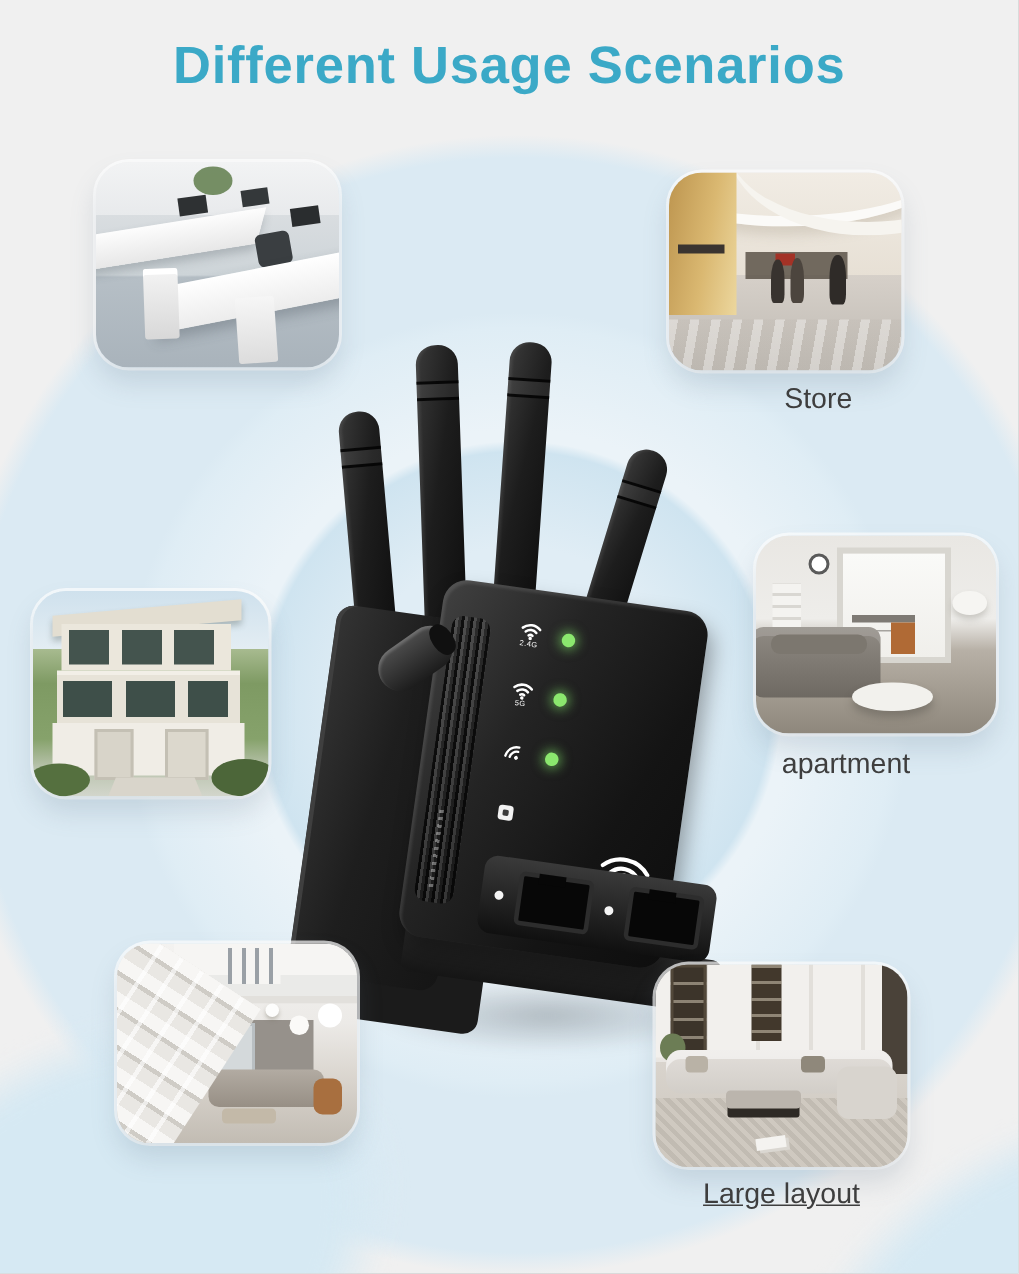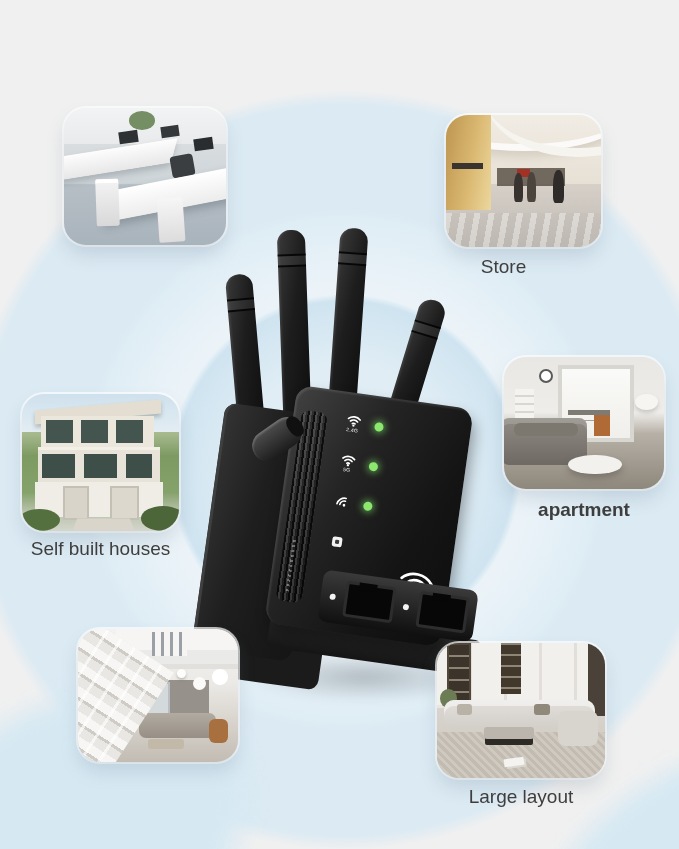--- a/index.html
+++ b/index.html
@@ -27,29 +27,29 @@
   
   .card{position:absolute;border-radius:22px;overflow:hidden;z-index:10;
     box-shadow:0 10px 18px rgba(100,120,140,.20),0 0 0 2px rgba(255,255,255,.7);}
   .card .ph{position:absolute;inset:0;}
   .card .shape{position:absolute;}
   .lbl{position:absolute;z-index:11;text-align:center;font-size:19px;color:#3E3E3E;}
 
   .card-office{left:64px;top:108px;width:162px;height:137px;}
   .lbl-office{left:64px;top:254px;width:162px;}
   .card-store{left:446px;top:115px;width:155px;height:132px;}
-  .lbl-store{left:426px;top:256px;width:155px;}
+  .lbl-store{left:468px;top:256px;width:155px;}
   .card-self{left:22px;top:394px;width:157px;height:137px;}
   .lbl-self{left:2px;top:538px;width:197px;}
   .card-apart{left:504px;top:357px;width:160px;height:132px;}
-  .lbl-apart{left:504px;top:499px;width:160px;font-weight:bold;}
+  .lbl-apart{left:484px;top:499px;width:160px;}
   .card-duplex{left:78px;top:629px;width:160px;height:133px;}
   .lbl-duplex{left:68px;top:770px;width:180px;}
   .card-large{left:437px;top:643px;width:168px;height:135px;}
-  .lbl-large{left:437px;top:786px;width:168px;}
+  .lbl-large{left:437px;top:786px;width:168px;text-decoration:underline;}
 
   
   .sc-office{background:linear-gradient(180deg,#f2f3f4 0%,#e8eaec 26%,#d9dde0 26%,#cdd4d8 55%,#b6bfc6 56%,#a9b3bb 100%);}
   .of-plant{left:40%;top:2%;width:16%;height:14%;border-radius:50%;background:#5f7d4b;opacity:.85;}
   .of-desk1{left:-12%;top:30%;width:80%;height:17%;background:linear-gradient(#fdfdfd,#e7e7e7);
     transform:rotate(-9deg) skewX(-24deg);box-shadow:0 4px 6px rgba(60,70,80,.25);}
   .of-desk2{left:26%;top:50%;width:95%;height:22%;background:linear-gradient(#ffffff,#ececec);
     transform:rotate(-11deg) skewX(-22deg);box-shadow:0 5px 8px rgba(60,70,80,.3);}
   .of-draw1{left:20%;top:52%;width:14%;height:34%;background:linear-gradient(#f4f4f4,#d8d8d8);
     transform:rotate(-2deg);border-radius:2px;box-shadow:inset 0 4px 0 #fff;}
@@ -186,20 +186,21 @@
   .hinge{left:250px;top:424px;width:54px;height:30px;z-index:9;transform:rotate(-35deg);
     background:linear-gradient(180deg,#4d4d4d,#1c1c1c);border-radius:15px;
     box-shadow:inset 0 2px 2px rgba(255,255,255,.2);}
   .hinge::after{content:"";position:absolute;right:-2px;top:4px;width:14px;height:22px;border-radius:45%;background:#101010;}
 </style>
 </head>
 <body>
 
 <div id="canvas">
 
+  <div class="title">Different Usage Scenarios</div>
 
   <div class="circle c-outer"></div>
   <div class="circle c-mid"></div>
   <div class="circle c-inner"></div>
   <div class="wave w-bl"></div>
   <div class="wave w-br"></div>
 
   <div class="card card-office">
     <div class="ph sc-office">
       <div class="shape of-plant"></div>
@@ -238,21 +239,20 @@
       <div class="shape hs-f1"></div>
       <div class="shape hs-w1"></div>
       <div class="shape hs-g"></div>
       <div class="shape hs-d1"></div>
       <div class="shape hs-d2"></div>
       <div class="shape hs-bush1"></div>
       <div class="shape hs-bush2"></div>
       <div class="shape hs-path"></div>
     </div>
   </div>
-  <div class="lbl lbl-self">Self built houses</div>
 
   <div class="card card-apart">
     <div class="ph sc-apart">
       <div class="shape ap-win"></div>
       <div class="shape ap-clock"></div>
       <div class="shape ap-shelf"></div>
       <div class="shape ap-desk"></div>
       <div class="shape ap-cab"></div>
       <div class="shape ap-lamp"></div>
       <div class="shape ap-sofa"></div>

